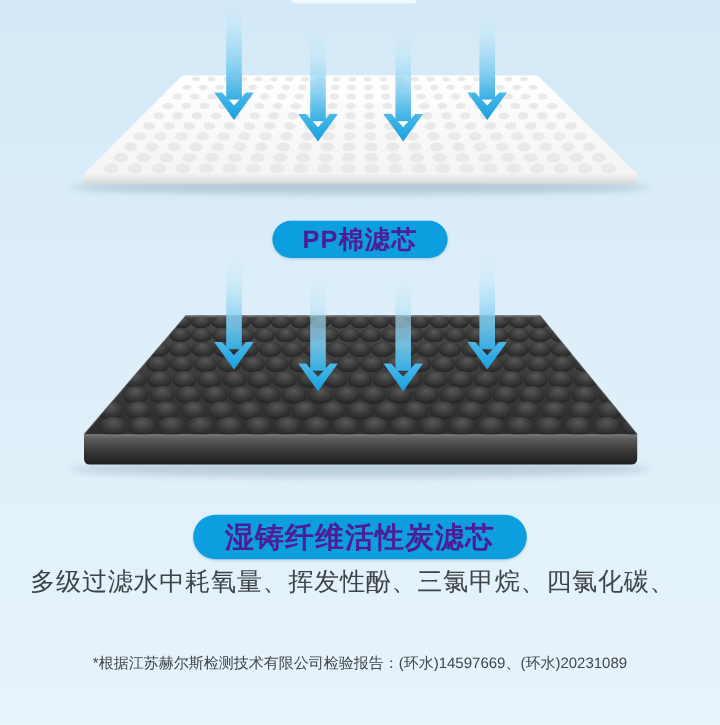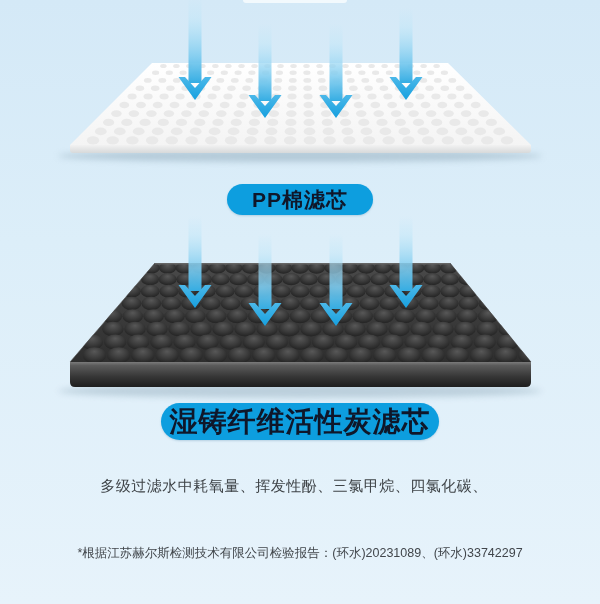--- a/index.html
+++ b/index.html
@@ -5,34 +5,34 @@
   html,body{margin:0;padding:0;}
   body{
     width:600px;height:604px;position:relative;overflow:hidden;
     font-family:"Liberation Sans","DejaVu Sans",sans-serif;
     background:linear-gradient(180deg,#D4E9F7 0%,#DCEEF9 40%,#E7F3FB 100%);
   }
   #stage{position:absolute;left:0;top:0;width:600px;height:604px;}
   svg#scene{position:absolute;left:0;top:0;}
   .pill{
     position:absolute;display:flex;align-items:center;justify-content:center;
-    color:#0f172a;font-weight:bold;border-radius:999px;letter-spacing:1px;
+    color:#4c1d95;font-weight:bold;border-radius:999px;letter-spacing:1px;
     background:var(--accent,#0D9EDF);
     box-shadow:0 1px 2px rgba(60,120,160,.25);
     white-space:nowrap;
   }
   #pill-layer1{left:227px;top:184px;width:146px;height:31px;font-size:21px;}
-  #pill-layer2{left:161px;top:403px;width:278px;height:37px;font-size:28px;}
+  #pill-layer2{left:161px;top:429px;width:278px;height:37px;font-size:24px;}
   #top-cut-card{
     position:absolute;left:243px;top:0;width:104px;height:3px;
     background:rgba(255,255,255,.7);border-radius:0 0 6px 6px;
   }
   #description{
     position:absolute;left:0;top:471px;width:588px;text-align:center;
-    color:#3E4347;font-size:15px;line-height:29px;letter-spacing:.5px;
+    color:#3E4347;font-size:21px;line-height:29px;letter-spacing:.5px;
   }
   #footnote{
     position:absolute;left:0;top:545px;width:600px;text-align:center;
     color:#41464B;font-size:12.5px;line-height:16px;
   }
 </style>
 </head>
 <body style="--accent: #0D9EDF;">
 
 <div id="stage">
@@ -517,14 +517,14 @@
   <div id="top-cut-card"></div>
 
   <div id="pill-layer1" class="pill">PP棉滤芯</div>
 
   <div id="pill-layer2" class="pill">湿铸纤维活性炭滤芯</div>
 
   <div id="description">
     <div>多级过滤水中耗氧量、挥发性酚、三氯甲烷、四氯化碳、</div>
   </div>
 
-  <div id="footnote">*根据江苏赫尔斯检测技术有限公司检验报告：(环水)20231089、(环水)33742297</div>
+  <div id="footnote">*根据江苏赫尔斯检测技术有限公司检验报告：(环水)14597669、(环水)20231089</div>
 </div>
 
 </body></html>

